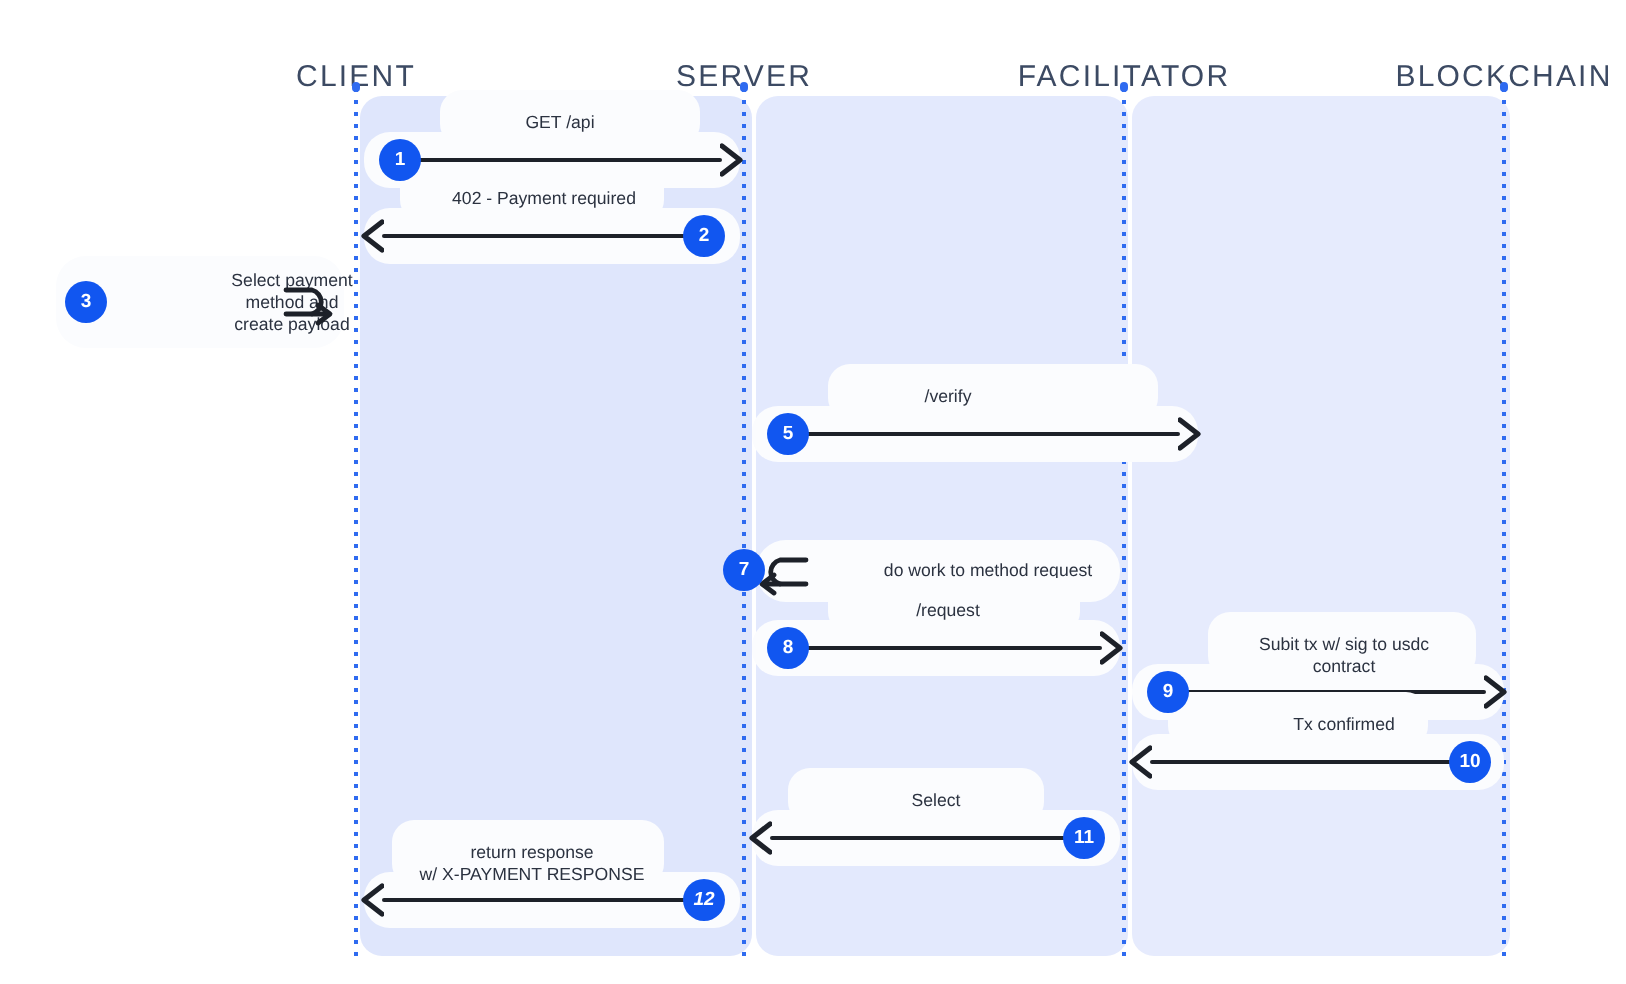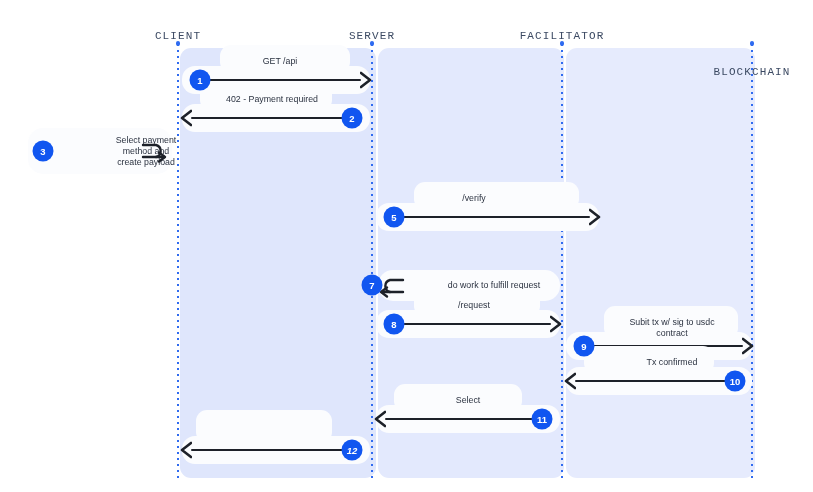--- a/index.html
+++ b/index.html
@@ -6,22 +6,22 @@
   body{
     width:813px;height:492px;background:#ffffff;
     font-family:"Liberation Sans", sans-serif;
     overflow:hidden;position:relative;
   }
   #diagram{position:absolute;left:0;top:0;width:813px;height:492px;}
 
   
   .col-label{
     position:absolute;
-    font-family:Liberation Mono, monospace;
-    font-size:11px;
+    font-family:Liberation Sans, sans-serif;
+    font-size:15px;
     letter-spacing:1.1px;
     color:#3c4a63;
     white-space:nowrap;
     transform:translateX(-50%);
     top:30px;
   }
 
   
   .lifeline{
     position:absolute;
@@ -101,21 +101,21 @@
 
 <div id="diagram">
 
   <div class="band" style="left:180px;width:196px;"></div>
   <div class="band b2" style="left:378px;width:186px;"></div>
   <div class="band b3" style="left:566px;width:189px;"></div>
 
   <div class="col-label" style="left:178px;">CLIENT</div>
   <div class="col-label" style="left:372px;">SERVER</div>
   <div class="col-label" style="left:562px;">FACILITATOR</div>
-  <div class="col-label" style="left:752px;margin-top:36px;">BLOCKCHAIN</div>
+  <div class="col-label" style="left:752px;">BLOCKCHAIN</div>
 
   <div class="lifeline" style="left:178px;">
       <span class="cap"></span>
     </div>
   <div class="lifeline" style="left:372px;">
       <span class="cap"></span>
     </div>
   <div class="lifeline" style="left:562px;">
       <span class="cap"></span>
     </div>
@@ -174,21 +174,21 @@
           <path d="M1 2 L10 9 L1 16" fill="none" stroke="#1d2129" stroke-width="2.6" stroke-linecap="round" stroke-linejoin="round"></path>
         </svg>
     </div>
     <div class="label" style="left:98px;">/verify</div>
     <div class="num" style="left:18px;top:26px;">5</div>
   </div>
 
 
   <div class="selfbox" style="left:378px;top:270px;width:182px;height:31px;">
     <div class="plate"></div>
-    <div class="txt" style="left:116px;top:10px;">do work to fulfill request</div>
+    <div class="txt" style="left:116px;top:10px;">do work to method request</div>
     <div class="loop" style="left:0px;top:3px;">
       <svg width="30" height="26" viewBox="0 0 30 26">
         <path d="M25 7 L12 7 A6.2 6.2 0 0 0 12 19 L25 19" fill="none" stroke="#1d2129" stroke-width="2.4" stroke-linecap="round" stroke-linejoin="round"></path>
         <path d="M12 19 L4 19" fill="none" stroke="#1d2129" stroke-width="2.4" stroke-linecap="round"></path>
         <path d="M9 14.5 L3 19 L9 23.5" fill="none" stroke="#1d2129" stroke-width="2.4" stroke-linecap="round" stroke-linejoin="round"></path>
       </svg>
     </div>
     <div class="num" style="left:-6px;top:15px;">7</div>
   </div>
 
@@ -247,16 +247,18 @@
 
   <div class="msg" style="left:182px;width:188px;top:424px;">
     <div class="plate"></div>
     <div class="plate-label" style="left:14px;right:38px;top:-14px;height:33px;"></div>
     <div class="line" style="left:9px;right:14px;"></div>
     <div class="head" style="left:-2px;">
       <svg width="12" height="18" viewBox="0 0 12 18">
           <path d="M11 2 L2 9 L11 16" fill="none" stroke="#1d2129" stroke-width="2.6" stroke-linecap="round" stroke-linejoin="round"></path>
         </svg>
     </div>
+    <div class="label two" style="left:84px;">return response
+w/ X-PAYMENT RESPONSE</div>
     <div class="num" style="left:170px;top:26px;font-style:italic;">12</div>
   </div>
 
 </div>
 
 </body></html>

